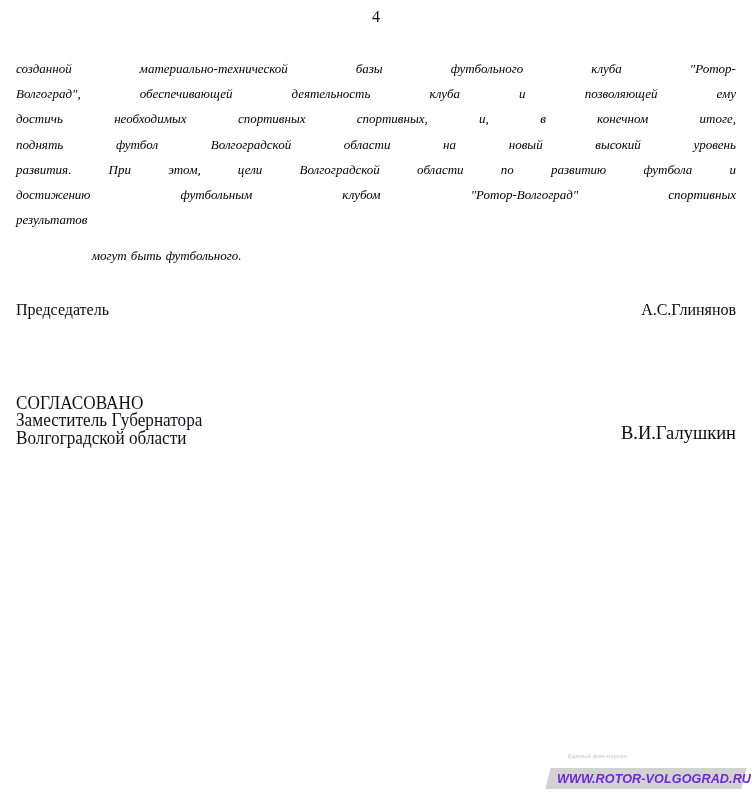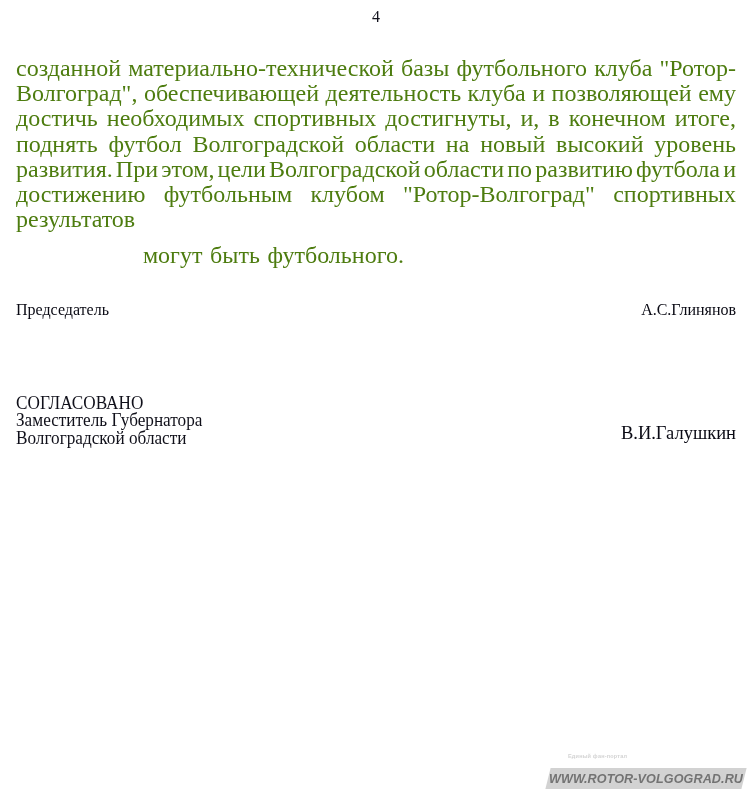--- a/index.html
+++ b/index.html
@@ -31,25 +31,26 @@
   }
 
   
   .body-block {
     position: absolute;
     left: 16px;
     top: 56px;
     width: 720px;
   }
   .body-line {
-    font-size: 24px;
+    font-size: 13px;
     line-height: 25.2px;
     white-space: nowrap;
     display: flex;
-    color: #4d7c0f;
+    color: #000000;
+    font-style: italic;
   }
   .body-line.justified {
     justify-content: space-between;
   }
   .body-line.last {
     justify-content: flex-start;
   }
   .body-line.last > span + span {
     margin-left: 0.32em;
     margin-top: 36px;
@@ -120,33 +121,33 @@
     position: absolute;
     left: 0;
     top: 16px;
     width: 196px;
     height: 21px;
     background: #d2d2d2;
     transform: skewX(-14deg);
   }
   .watermark-url {
     position: absolute;
-    left: 0;
+    left: 8px;
     top: 16px;
     width: 196px;
     height: 21px;
     display: flex;
     align-items: center;
     justify-content: center;
     font-family: "Liberation Sans", "DejaVu Sans", sans-serif;
     font-style: italic;
     font-weight: bold;
     font-size: 12.6px;
     letter-spacing: 0.1px;
-    color: #737373;
+    color: #6d28d9;
     white-space: nowrap;
   }
 </style>
 </head>
 <body>
 
 <div class="page">
 
   <div class="page-number">4</div>
 
@@ -165,21 +166,21 @@
         <span>деятельность</span>
         <span>клуба</span>
         <span>и</span>
         <span>позволяющей</span>
         <span>ему</span>
       </div>
       <div class="body-line justified">
         <span>достичь</span>
         <span>необходимых</span>
         <span>спортивных</span>
-        <span>достигнуты,</span>
+        <span>спортивных,</span>
         <span>и,</span>
         <span>в</span>
         <span>конечном</span>
         <span>итоге,</span>
       </div>
       <div class="body-line justified">
         <span>поднять</span>
         <span>футбол</span>
         <span>Волгоградской</span>
         <span>области</span>

